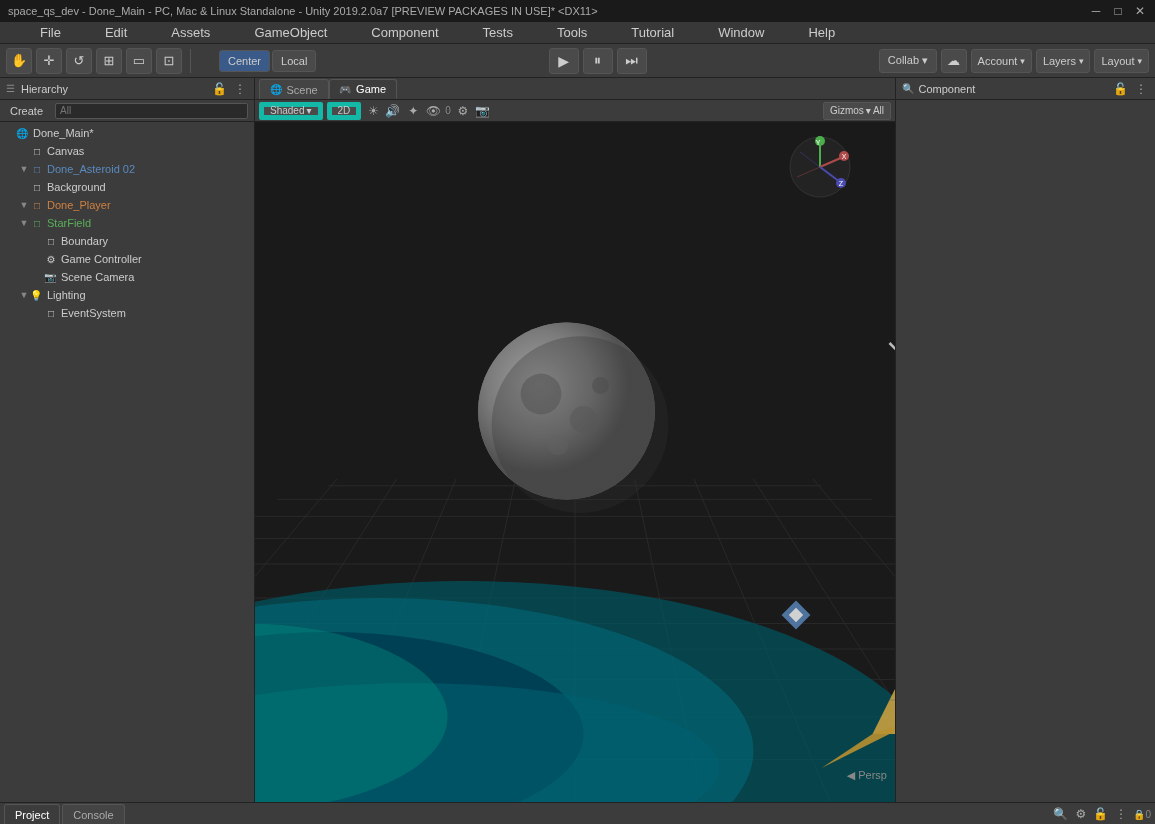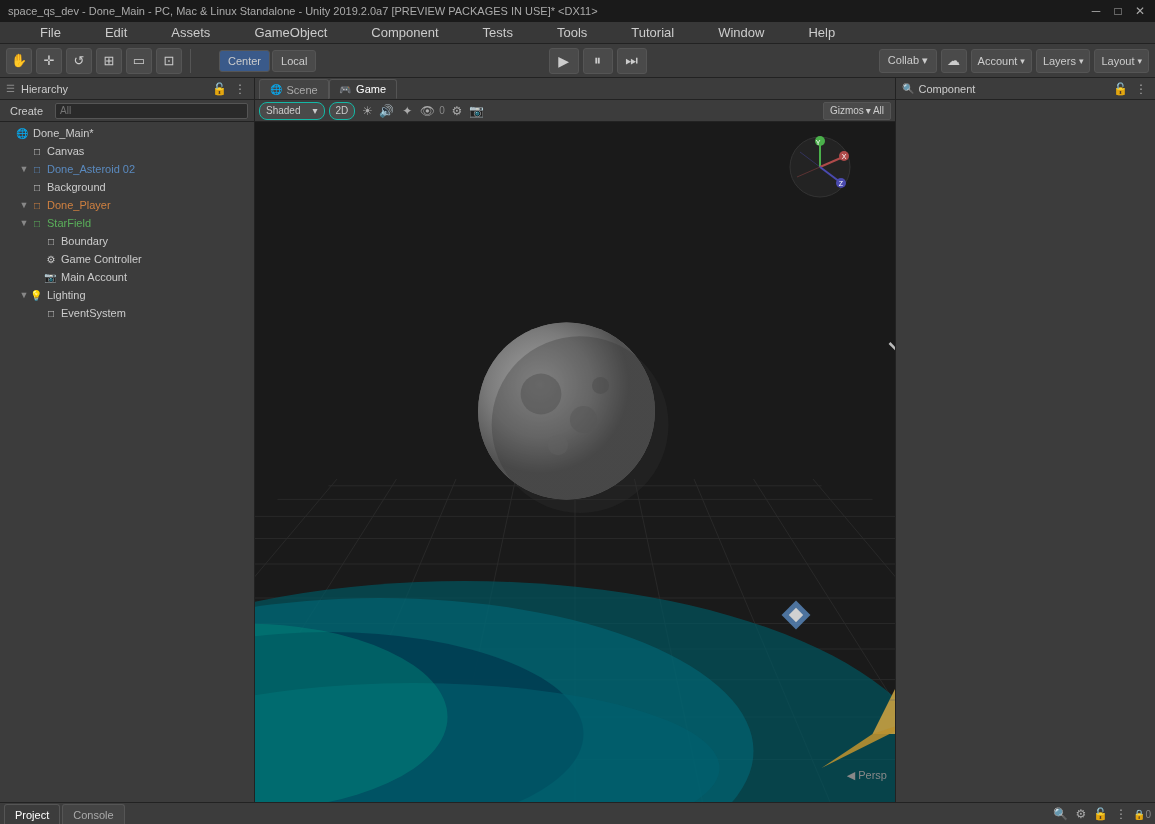--- a/index.html
+++ b/index.html
@@ -326,28 +326,28 @@
       display: flex;
       align-items: center;
       padding: 0 4px;
       gap: 4px;
       border-bottom: 1px solid #222;
     }
     .scene-tool-btn {
       height: 18px;
       padding: 0 6px;
       background: #4a4a4a;
-      border: 1px solid #14b8a6;
-      border-radius: 8px;
+      border: 5px solid #14b8a6;
+      border-radius: 2px;
       color: #ccc;
       cursor: pointer;
       font-size: 10px;
       display: flex;
       align-items: center;
-      gap: 12px;
+      gap: 2px;
     }
     .scene-tool-icon {
       width: 16px;
       height: 16px;
       background: none;
       border: none;
       color: #aaa;
       cursor: pointer;
       font-size: 12px;
       display: inline-flex;
@@ -586,21 +586,21 @@
           <span>Boundary</span>
         </div>
         <div class="tree-item" style="padding-left: 32px;">
           <span class="tree-arrow"></span>
           <span class="tree-icon">⚙</span>
           <span>Game Controller</span>
         </div>
         <div class="tree-item" style="padding-left: 32px;">
           <span class="tree-arrow"></span>
           <span class="tree-icon">📷</span>
-          <span>Main Account</span>
+          <span>Scene Camera</span>
         </div>
         <div class="tree-item" style="padding-left: 18px;">
           <span class="tree-arrow">▼</span>
           <span class="tree-icon">💡</span>
           <span>Lighting</span>
         </div>
         <div class="tree-item" style="padding-left: 32px;">
           <span class="tree-arrow"></span>
           <span class="tree-icon">□</span>
           <span>EventSystem</span>

